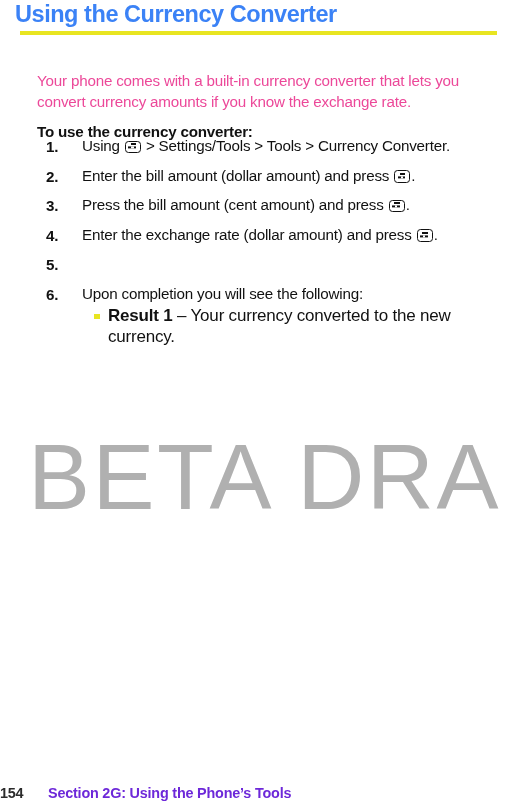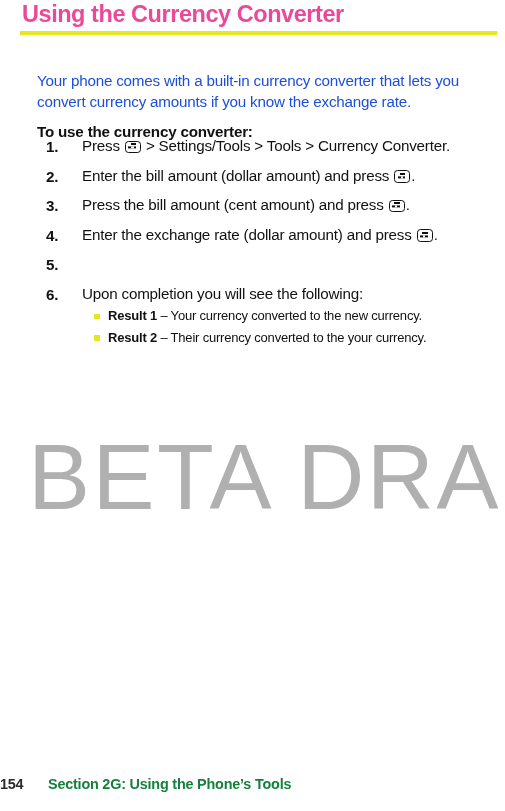--- a/index.html
+++ b/index.html
@@ -12,27 +12,27 @@
     height: 811px;
     position: relative;
     font-family: "Liberation Sans", "DejaVu Sans", sans-serif;
     color: #000000;
     overflow: hidden;
   }
 
   
   .page-title {
     position: absolute;
-    left: 22px;
+    left: 15px;
     top: -1px;
     font-size: 23.5px;
     font-weight: bold;
     letter-spacing: -0.45px;
     line-height: 30px;
-    color: #ec4899;
+    color: #3b82f6;
     white-space: nowrap;
   }
   .title-rule {
     position: absolute;
     left: 20px;
     top: 31px;
     width: 477px;
     height: 4px;
     background: #e8e521;
   }
@@ -46,21 +46,21 @@
   }
 
   .intro {
     position: absolute;
     left: 37px;
     top: 8px;
     width: 462px;
     font-size: 15.2px;
     line-height: 20.5px;
     letter-spacing: -0.2px;
-    color: #1d4ed8;
+    color: #ec4899;
   }
 
   .lead-in {
     position: absolute;
     left: 37px;
     top: 60px;
     font-size: 15.2px;
     font-weight: bold;
     letter-spacing: -0.2px;
     color: #111111;
@@ -134,21 +134,21 @@
 
   
   .sub-list {
     margin-top: 2px;
   }
   .sub-item {
     position: relative;
     margin-left: 94px;
     padding-left: 14px;
     padding-right: 20px;
-    font-size: 13px;
+    font-size: 17px;
     line-height: 20.5px;
     letter-spacing: -0.2px;
     color: #111111;
     margin-bottom: 0px;
   }
   .sub-item + .sub-item { margin-top: 1px; }
   .sub-bullet {
     position: absolute;
     left: 0;
     top: 7.5px;
@@ -169,61 +169,61 @@
     letter-spacing: 2.5px;
     color: #b0b0b0;
     line-height: 94px;
     white-space: nowrap;
   }
 
   
   .footer {
     position: absolute;
     left: 0;
-    bottom: 13px;
+    bottom: 4px;
     width: 505px;
     height: 22px;
   }
   .footer-page {
     position: absolute;
     left: 0px;
     top: 0;
     font-size: 14.4px;
     font-weight: bold;
     letter-spacing: -0.2px;
     color: #2b2b2b;
   }
   .footer-section {
     position: absolute;
     left: 48px;
     top: 0;
     font-size: 14.4px;
     font-weight: bold;
     letter-spacing: -0.2px;
-    color: #15803d;
+    color: #6d28d9;
     white-space: nowrap;
   }
 </style>
 </head>
 <body>
 
 <div class="page-title">Using the Currency Converter</div>
 <div class="title-rule"></div>
 
 <div class="content">
 
   <p class="intro">Your phone comes with a built-in currency converter that lets you convert currency amounts if you know the exchange rate.</p>
 
   <p class="lead-in">To use the currency converter:</p>
 
   <ol class="steps" style="list-style:none;margin:0;padding:0;">
 
     <li class="step">
       <span class="step-num">1.</span>
-      <div class="step-body"><span>Press</span>&nbsp;<span class="key-icon"></span><b> &gt; Settings/Tools &gt; Tools &gt; Currency Converter.</b></div>
+      <div class="step-body"><span>Using</span>&nbsp;<span class="key-icon"></span><b> &gt; Settings/Tools &gt; Tools &gt; Currency Converter.</b></div>
     </li>
 
     <li class="step">
       <span class="step-num">2.</span>
       <div class="step-body"><span>Enter the bill amount (dollar amount) and press</span>&nbsp;<span class="key-icon"></span><span>.</span></div>
     </li>
 
     <li class="step">
       <span class="step-num">3.</span>
       <div class="step-body"><span>Press the bill amount (cent amount) and press</span>&nbsp;<span class="key-icon"></span><span>.</span></div>
@@ -240,24 +240,20 @@
 
     <li class="step">
       <span class="step-num">6.</span>
       <div class="step-body"><span>Upon completion you will see the following:</span></div>
 
       <div class="sub-list">
         <div class="sub-item">
           <span class="sub-bullet"></span>
           <b>Result 1</b><span> – Your currency converted to the new currency.</span>
         </div>
-        <div class="sub-item">
-          <span class="sub-bullet"></span>
-          <b>Result 2</b><span> – Their currency converted to the your currency.</span>
-        </div>
       </div>
     </li>
 
   </ol>
 </div>
 
 <div class="watermark">BETA DRAFT</div>
 
 <div class="footer">
   <span class="footer-page">154</span>

